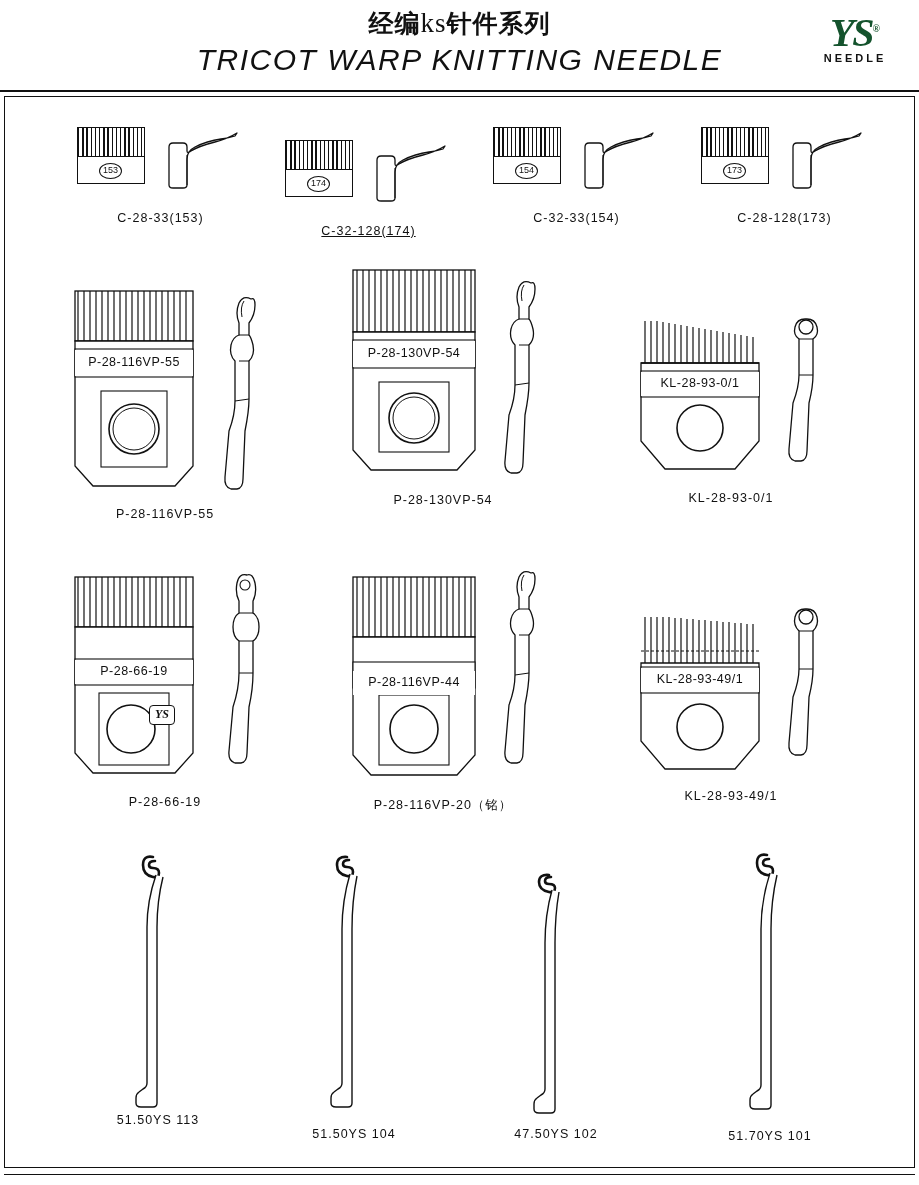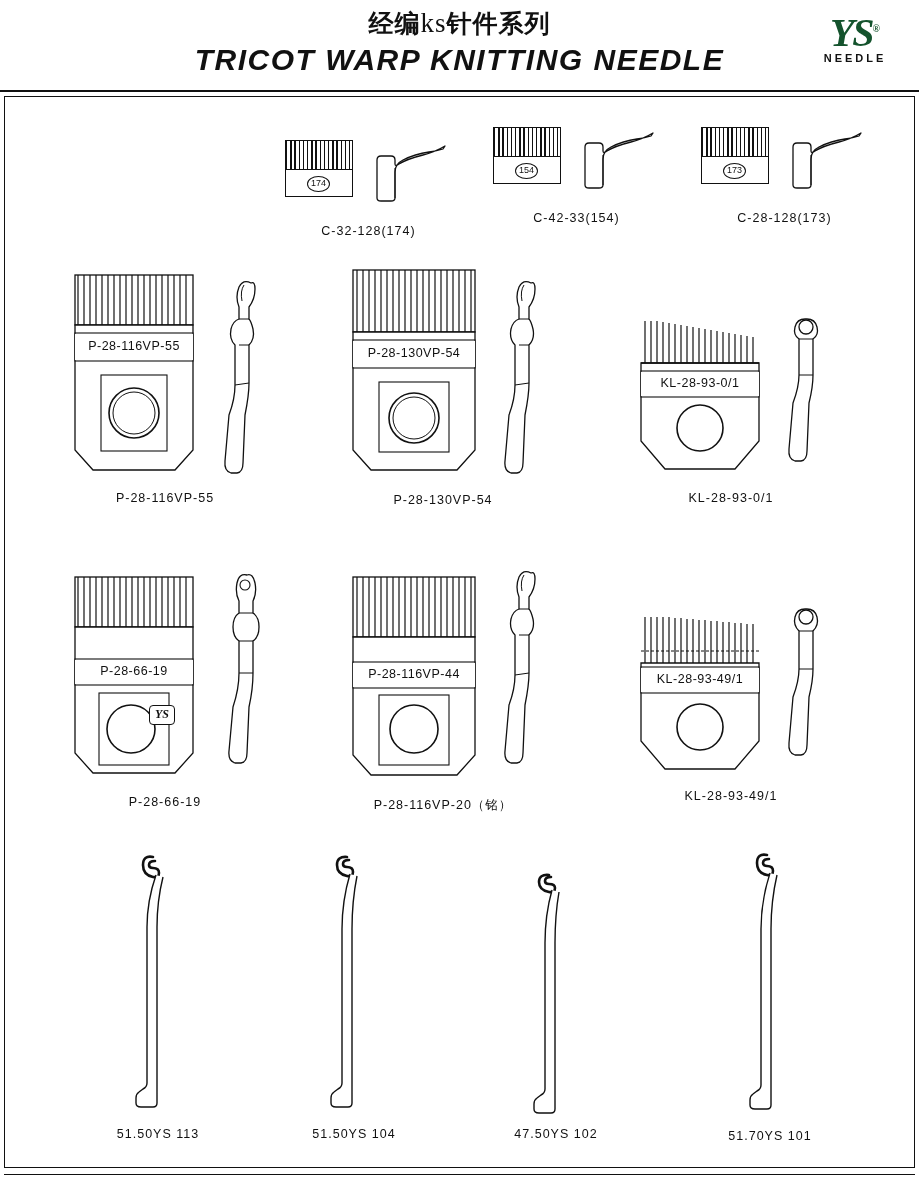--- a/index.html
+++ b/index.html
@@ -41,21 +41,21 @@
   .header-cn .ks {
     font-family: "Liberation Serif", serif;
     font-size: 27px;
     font-weight: normal;
   }
   .header-en {
     text-align: center;
     font-family: "Liberation Sans", sans-serif;
     font-size: 30px;
     font-style: italic;
-    font-weight: bold;
+    font-weight: normal;
     letter-spacing: 1.5px;
     margin-top: 4px;
   }
   .logo {
     position: absolute;
     right: 18px;
     top: 6px;
     width: 92px;
     height: 74px;
     text-align: center;
@@ -192,70 +192,84 @@
     <div class="logo">
       <div class="logo-mark"><span>YS</span><span class="logo-reg">®</span></div>
       <div class="logo-text">NEEDLE</div>
     </div>
   </div>
 
   <div class="frame">
 
     <div class="row" style="top:30px; height:120px;">
 
+      <div class="r1-unit" style="left:68px; top:0;">
+        <div class="r1-art">
+          <div class="comb" style="left:4px; top:0; width:68px; height:29px;"></div>
+          <div class="block" style="left:4px; top:29px; width:68px; height:28px;"></div>
+          <div class="numcirc" style="left:26px; top:36px; width:21px; height:14px; line-height:13px;">153</div>
+          <div class="hook-small" style="left:88px; top:2px;">
+            <svg width="80" height="62" viewBox="0 0 80 62">
+              <path d="M8,22 L8,56 Q8,59 12,59 L22,59 Q26,59 26,56 L26,30 Q26,22 34,18 Q46,12 60,10 Q68,9 74,7 L76,4 Q66,10 54,13 Q38,17 30,22 Q26,25 26,22 L26,18 Q26,14 22,14 L12,14 Q8,14 8,18 Z" fill="#fff" stroke="#111" stroke-width="1.3" stroke-linejoin="round"></path>
+              <path d="M26,26 L26,56" fill="none" stroke="#111" stroke-width="1"></path>
+            </svg>
+          </div>
+        </div>
+        <div class="caption" style="position:absolute; left:-10px; top:84px; width:195px;">C-28-33(153)</div>
+      </div>
 
       <div class="r1-unit" style="left:276px; top:13px;">
         <div class="r1-art">
           <div class="comb" style="left:4px; top:0; width:68px; height:29px;"></div>
           <div class="block" style="left:4px; top:29px; width:68px; height:28px;"></div>
           <div class="numcirc" style="left:26px; top:36px; width:21px; height:14px; line-height:13px;">174</div>
           <div class="hook-small" style="left:88px; top:2px;">
             <svg width="80" height="62" viewBox="0 0 80 62">
               <path d="M8,22 L8,56 Q8,59 12,59 L22,59 Q26,59 26,56 L26,30 Q26,22 34,18 Q46,12 60,10 Q68,9 74,7 L76,4 Q66,10 54,13 Q38,17 30,22 Q26,25 26,22 L26,18 Q26,14 22,14 L12,14 Q8,14 8,18 Z" fill="#fff" stroke="#111" stroke-width="1.3" stroke-linejoin="round"></path>
               <path d="M26,26 L26,56" fill="none" stroke="#111" stroke-width="1"></path>
             </svg>
           </div>
         </div>
-        <div class="caption" style="position:absolute; left:-10px; top:84px; width:195px;">C-32-128(174)</div>
+        <div class="caption" style="position:absolute; left:-10px; top:84px; width:195px;text-decoration:underline;">C-32-128(174)</div>
       </div>
 
       <div class="r1-unit" style="left:484px; top:0;">
         <div class="r1-art">
           <div class="comb" style="left:4px; top:0; width:68px; height:29px;"></div>
           <div class="block" style="left:4px; top:29px; width:68px; height:28px;"></div>
           <div class="numcirc" style="left:26px; top:36px; width:21px; height:14px; line-height:13px;">154</div>
           <div class="hook-small" style="left:88px; top:2px;">
             <svg width="80" height="62" viewBox="0 0 80 62">
               <path d="M8,22 L8,56 Q8,59 12,59 L22,59 Q26,59 26,56 L26,30 Q26,22 34,18 Q46,12 60,10 Q68,9 74,7 L76,4 Q66,10 54,13 Q38,17 30,22 Q26,25 26,22 L26,18 Q26,14 22,14 L12,14 Q8,14 8,18 Z" fill="#fff" stroke="#111" stroke-width="1.3" stroke-linejoin="round"></path>
               <path d="M26,26 L26,56" fill="none" stroke="#111" stroke-width="1"></path>
             </svg>
           </div>
         </div>
-        <div class="caption" style="position:absolute; left:-10px; top:84px; width:195px;">C-42-33(154)</div>
+        <div class="caption" style="position:absolute; left:-10px; top:84px; width:195px;">C-32-33(154)</div>
       </div>
 
       <div class="r1-unit" style="left:692px; top:0;">
         <div class="r1-art">
           <div class="comb" style="left:4px; top:0; width:68px; height:29px;"></div>
           <div class="block" style="left:4px; top:29px; width:68px; height:28px;"></div>
           <div class="numcirc" style="left:26px; top:36px; width:21px; height:14px; line-height:13px;">173</div>
           <div class="hook-small" style="left:88px; top:2px;">
             <svg width="80" height="62" viewBox="0 0 80 62">
               <path d="M8,22 L8,56 Q8,59 12,59 L22,59 Q26,59 26,56 L26,30 Q26,22 34,18 Q46,12 60,10 Q68,9 74,7 L76,4 Q66,10 54,13 Q38,17 30,22 Q26,25 26,22 L26,18 Q26,14 22,14 L12,14 Q8,14 8,18 Z" fill="#fff" stroke="#111" stroke-width="1.3" stroke-linejoin="round"></path>
               <path d="M26,26 L26,56" fill="none" stroke="#111" stroke-width="1"></path>
             </svg>
           </div>
         </div>
         <div class="caption" style="position:absolute; left:-10px; top:84px; width:195px;">C-28-128(173)</div>
       </div>
     </div>
 
     <div class="row" style="top:168px; height:260px;">
 
-      <div class="plate" style="left:60px; top:0;text-decoration:underline;">
+      <div class="plate" style="left:60px; top:16px;text-decoration:underline;">
         <svg width="140" height="215" viewBox="0 0 140 215">
           <rect x="10" y="10" width="118" height="50" fill="#fff" stroke="#111" stroke-width="1.3"></rect>
           <g stroke="#111" stroke-width="1.2">
             <line x1="13" y1="10" x2="13" y2="60"></line>
               <line x1="19" y1="10" x2="19" y2="60"></line>
             <line x1="25" y1="10" x2="25" y2="60"></line>
               <line x1="31" y1="10" x2="31" y2="60"></line>
             <line x1="37" y1="10" x2="37" y2="60"></line>
               <line x1="43" y1="10" x2="43" y2="60"></line>
             <line x1="49" y1="10" x2="49" y2="60"></line>
@@ -437,21 +451,21 @@
             <line x1="110" y1="10" x2="110" y2="70"></line>
               <line x1="116" y1="10" x2="116" y2="70"></line>
             <line x1="122" y1="10" x2="122" y2="70"></line>
               <line x1="128" y1="10" x2="128" y2="70"></line>
           </g>
           <path d="M10,70 L132,70 L132,188 L114,208 L28,208 L10,188 Z" fill="#fff" stroke="#111" stroke-width="1.3"></path>
           <rect x="10" y="95" width="122" height="26" fill="#fff" stroke="#111" stroke-width="1.1"></rect>
           <rect x="36" y="128" width="70" height="70" fill="#fff" stroke="#111" stroke-width="1.1"></rect>
           <circle cx="71" cy="162" r="24" fill="#fff" stroke="#111" stroke-width="1.6"></circle>
         </svg>
-        <div class="plate-label" style="left:10px; top:96px; width:122px; height:24px; line-height:23px; border:none;">P-28-116VP-44</div>
+        <div class="plate-label" style="left:10px; top:104px; width:122px; height:24px; line-height:23px; border:none;">P-28-116VP-44</div>
         <div style="position:absolute; left:152px; top:-2px;">
           <svg width="70" height="210" viewBox="0 0 70 210">
             <path d="M36,8 Q28,4 24,12 Q20,22 24,32 L24,44 Q18,46 16,54 Q14,64 20,70 L20,110 Q20,124 14,140 L10,186 Q9,196 16,198 L22,198 Q28,197 28,188 L30,140 Q34,120 34,108 L34,70 Q40,64 38,54 Q36,46 34,44 L34,32 Q40,24 40,14 Q40,6 36,8 Z" fill="#fff" stroke="#111" stroke-width="1.3" stroke-linejoin="round"></path>
             <path d="M24,44 L34,44 M24,70 L34,70 M20,110 L34,108" fill="none" stroke="#111" stroke-width="1"></path>
             <path d="M29,10 Q25,16 27,26" fill="none" stroke="#111" stroke-width="1"></path>
           </svg>
         </div>
         <div class="caption" style="position:absolute; left:-25px; top:230px; width:250px;">P-28-116VP-20（铭）</div>
       </div>
 
@@ -495,21 +509,21 @@
       </div>
     </div>
 
     <div class="row" style="top:752px; height:300px;">
 
       <div class="longneedle" style="left:118px; top:0;">
         <svg width="70" height="265" viewBox="0 0 70 265">
           <path d="M30,8 Q20,6 20,16 Q20,26 30,28 Q36,29 36,24 Q36,19 30,19 Q26,19 26,16 Q26,12 32,12" fill="none" stroke="#111" stroke-width="2.6" stroke-linecap="round"></path>
           <path d="M33,26 Q24,52 24,78 L24,196 L24,234 Q24,238 20,240 L16,243 Q13,245 13,249 L13,254 Q13,258 18,258 L30,258 Q34,258 34,254 L34,78 Q34,52 40,28" fill="#fff" stroke="#111" stroke-width="1.4" stroke-linejoin="round"></path>
         </svg>
-        <div class="caption" style="position:absolute; left:-55px; top:278px; width:180px;text-align:center;">51.50YS  113</div>
+        <div class="caption" style="position:absolute; left:-55px; top:264px; width:180px;text-align:center;">51.50YS  113</div>
       </div>
 
       <div class="longneedle" style="left:314px; top:0;">
         <svg width="70" height="265" viewBox="0 0 70 265">
           <path d="M28,8 Q18,7 18,16 Q18,25 28,27 Q34,28 34,23 Q34,18 28,18 Q24,18 24,15 Q24,11 30,11" fill="none" stroke="#111" stroke-width="2.6" stroke-linecap="round"></path>
           <path d="M31,25 Q23,52 23,80 L23,198 L23,234 Q23,238 19,240 L15,243 Q12,245 12,249 L12,254 Q12,258 17,258 L29,258 Q33,258 33,254 L33,80 Q33,52 38,27" fill="#fff" stroke="#111" stroke-width="1.4" stroke-linejoin="round"></path>
         </svg>
         <div class="caption" style="position:absolute; left:-55px; top:278px; width:180px;">51.50YS  104</div>
       </div>
 

